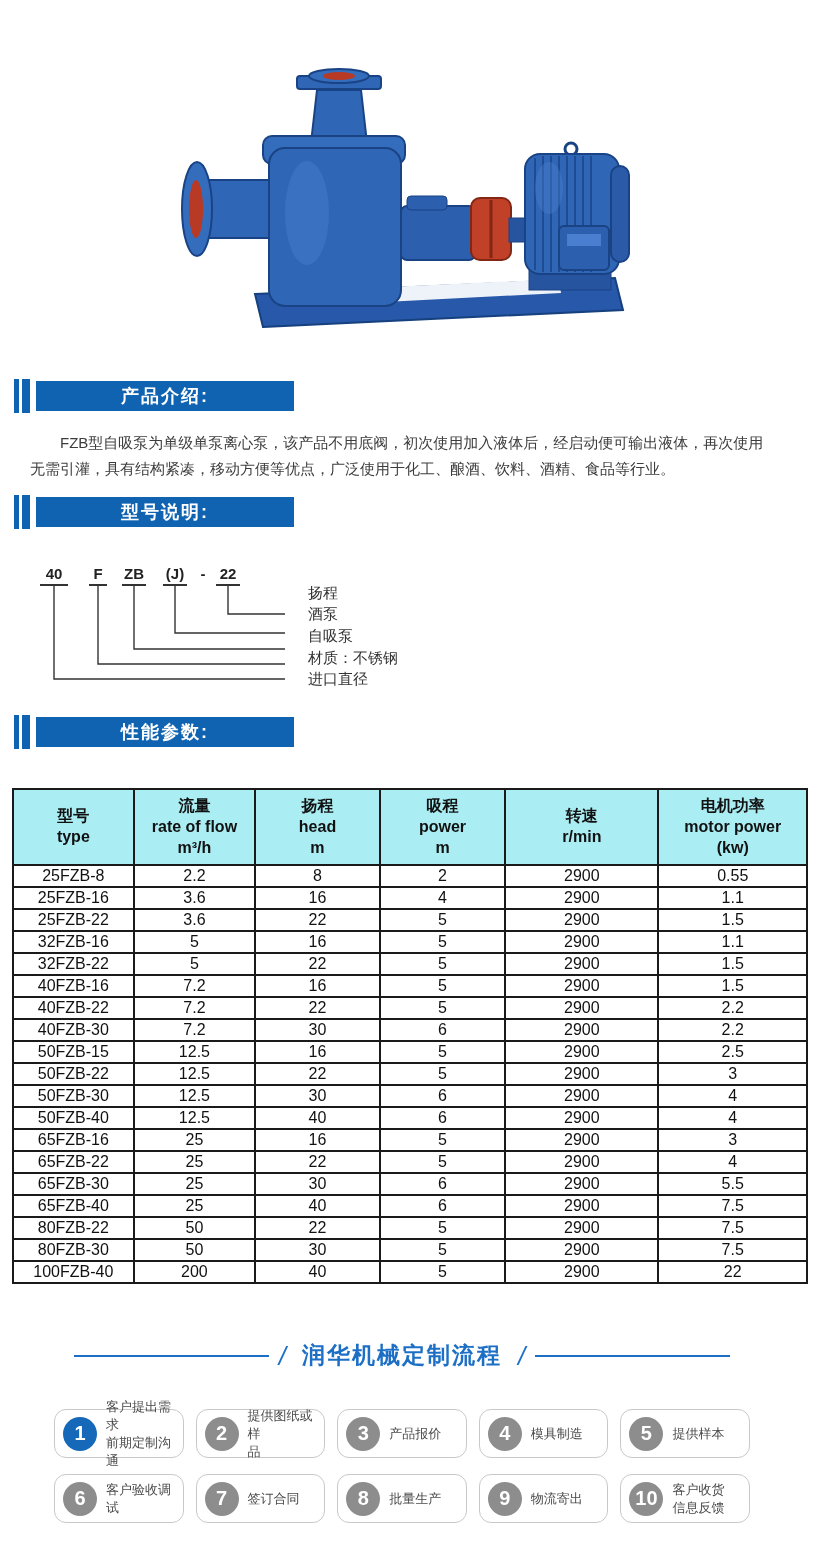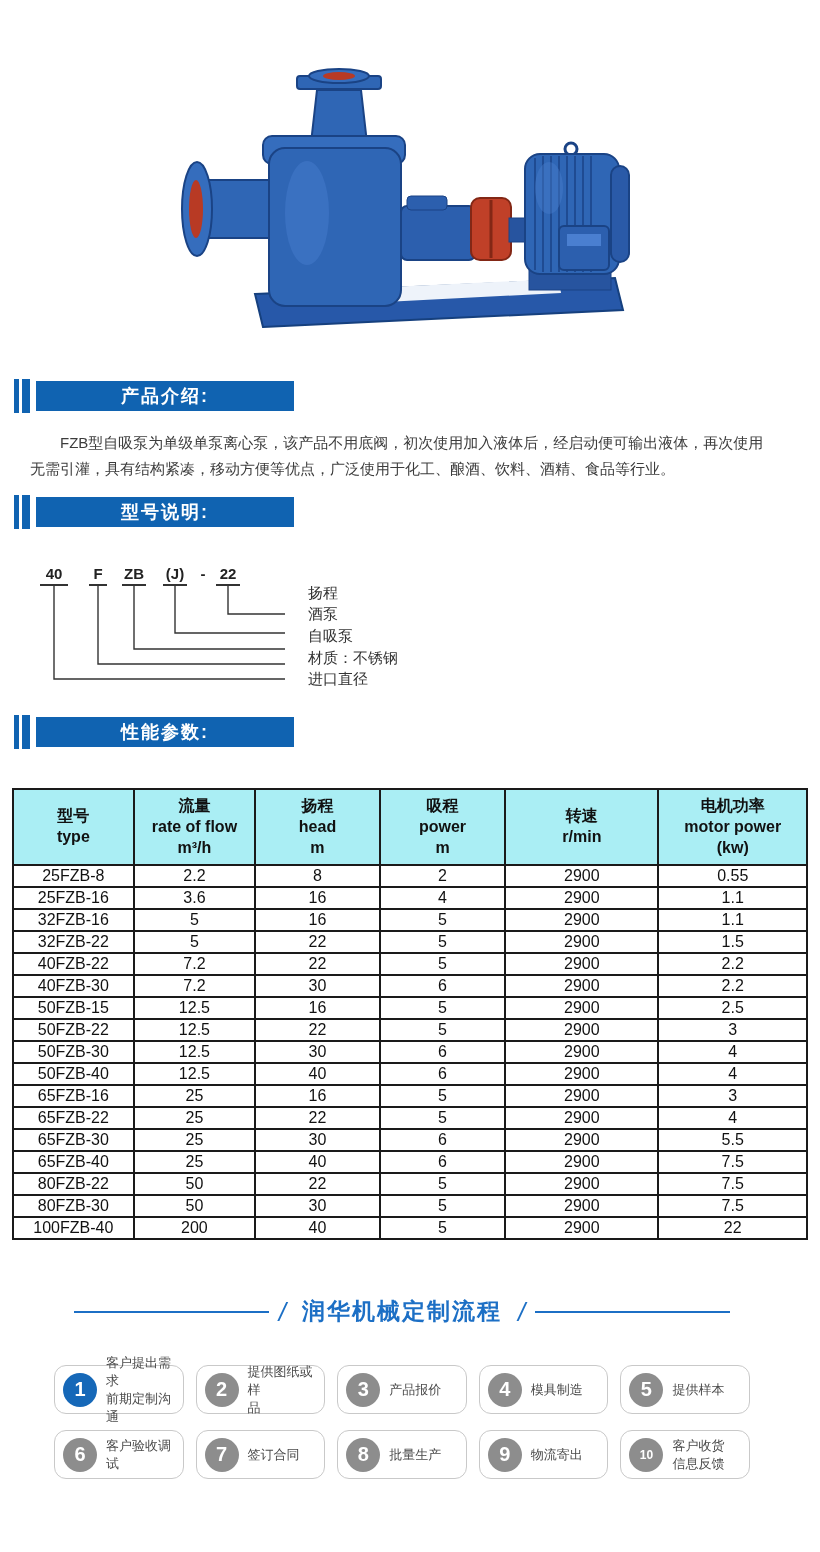--- a/index.html
+++ b/index.html
@@ -74,21 +74,21 @@
     border:1px solid #c9c9c9;border-radius:12px;background:#fff;
     height:49px;display:flex;align-items:center;padding:0 6px 0 8px;
   }
   .step-num{
     flex:0 0 34px;width:34px;height:34px;border-radius:50%;
     background:var(--circle-gray);color:#fff;
     display:flex;align-items:center;justify-content:center;
     font-size:20px;font-weight:bold;
   }
   .step-num.blue{background:var(--circle-blue);}
-  .step-num.small{font-size:12px;}
+  .step-num.small{font-size:20px;}
   .step-label{
     margin-left:9px;font-size:13px;color:#4a4a4a;line-height:1.4;
     white-space:pre-line;
   }
 </style>
 </head>
 <body>
 
 <div class="page">
 
@@ -245,31 +245,47 @@
         </tr>
         <tr>
           <td>25FZB-16</td>
           <td>3.6</td>
           <td>16</td>
           <td>4</td>
           <td>2900</td>
           <td>1.1</td>
         </tr>
         <tr>
+          <td>25FZB-22</td>
+          <td>3.6</td>
+          <td>22</td>
+          <td>5</td>
+          <td>2900</td>
+          <td>1.5</td>
+        </tr>
+        <tr>
           <td>32FZB-16</td>
           <td>5</td>
           <td>16</td>
           <td>5</td>
           <td>2900</td>
           <td>1.1</td>
         </tr>
         <tr>
           <td>32FZB-22</td>
           <td>5</td>
           <td>22</td>
+          <td>5</td>
+          <td>2900</td>
+          <td>1.5</td>
+        </tr>
+        <tr>
+          <td>40FZB-16</td>
+          <td>7.2</td>
+          <td>16</td>
           <td>5</td>
           <td>2900</td>
           <td>1.5</td>
         </tr>
         <tr>
           <td>40FZB-22</td>
           <td>7.2</td>
           <td>22</td>
           <td>5</td>
           <td>2900</td>

